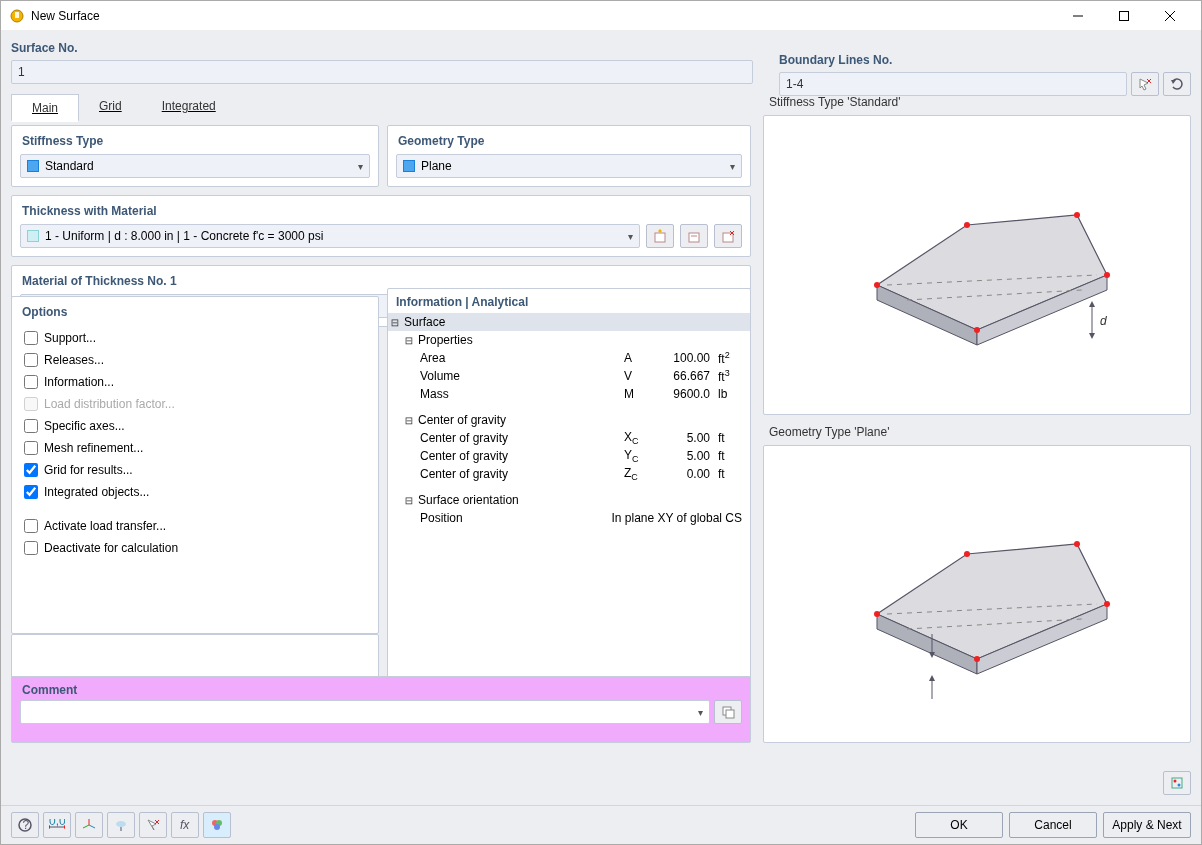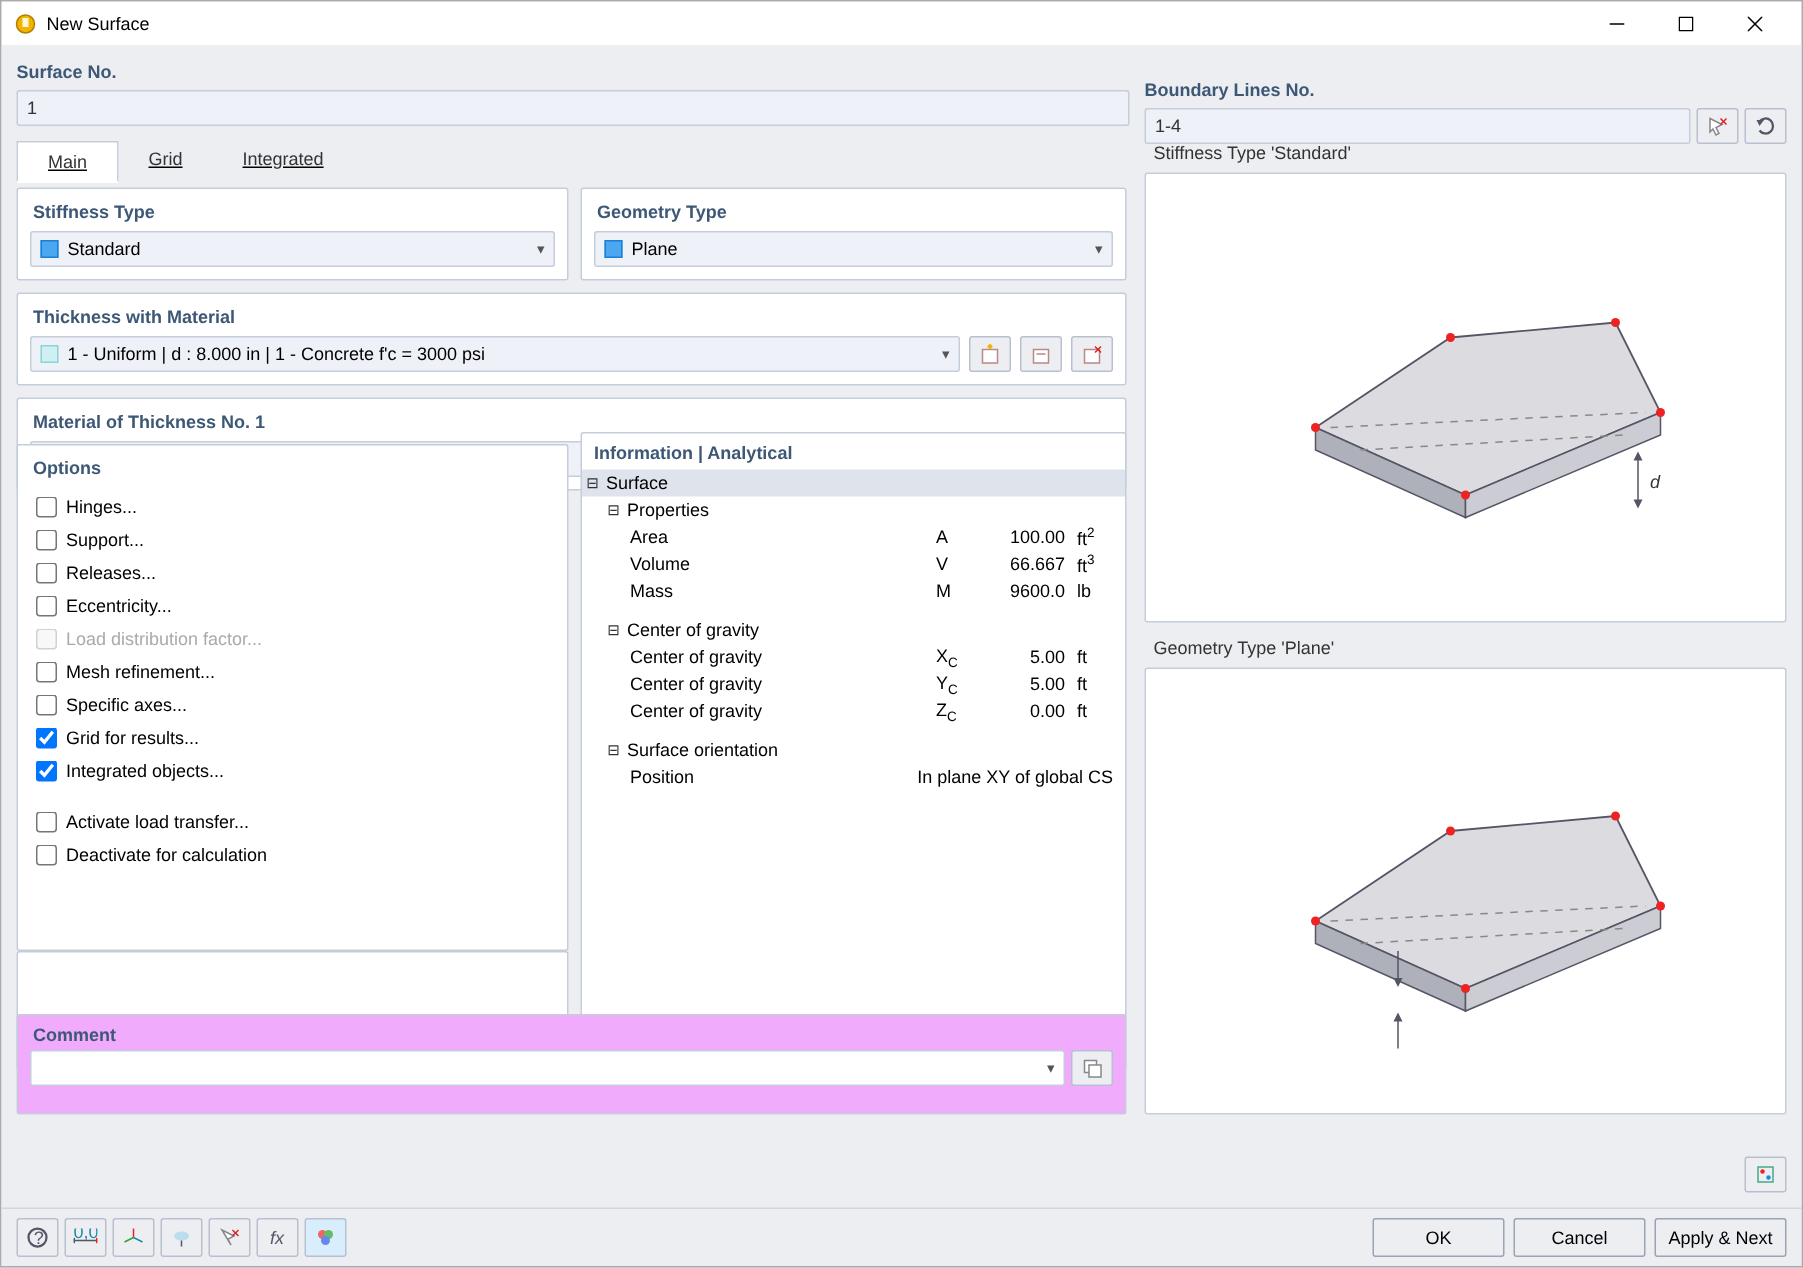--- a/index.html
+++ b/index.html
@@ -12,21 +12,21 @@
 
 .content-area { position: absolute; top: 31px; left: 1px; right: 1px; bottom: 40px; background: #eceef2; }
 
 .top-row { position:absolute; left:10px; right:10px; top:10px; height:55px; display:flex; gap:10px;}
 .field-group { display:flex; flex-direction:column; }
 .field-label { color:#3d5876; font-weight:600; margin-bottom:5px; }
 .field-input { height:24px; background:#eef1f8; border:1px solid #c5cddb; padding:2px 6px; color:#333; border-radius:2px;}
 .top-row .left { flex:1; }
 .top-row .right { width:428px; display:flex; }
 .top-row .right .bcol { display:flex; flex-direction:column; justify-content:flex-end; }
-.top-row .right .bcol.grow { flex:1; }
+.top-row .right .bcol.grow { flex:1;margin-left:16px; }
 .iconbox { width:28px; height:24px; background:#eceef2; border:1px solid #b8c0d0; display:flex; align-items:center; justify-content:center; margin-left:4px; border-radius:2px;}
 
 .main-body { position:absolute; left:10px; top:62px; right:10px; bottom:10px; }
 
 .tab-strip { height:28px; display:flex; gap:0; margin-bottom:4px;text-decoration:underline;}
 .tab { padding:6px 20px 6px 20px; color:#333; background:transparent; cursor:pointer;}
 .tab.active { background:#fff; border-top:1px solid #c5cddb; border-left:1px solid #c5cddb; border-right:1px solid #c5cddb; border-bottom:2px solid #fff; position:relative; top:1px;}
 
 .left-column { position:absolute; left:0; top:32px; width:740px; height:618px; }
 .right-column { position:absolute; right:0; top:0; width:428px; bottom:0; }
@@ -237,45 +237,41 @@
               </svg>
             </div>
         </div>
       </div>
 
       <div class="block" style="margin-top:8px; width:368px; height:338px; position:absolute; top:163px; left:0;">
         <div class="section-title">Options</div>
         <div class="options-list" id="opts">
             <div class="opt-item">
               <input type="checkbox" style="">
-              <span>Hinges...</span>
-            </div>
-            <div class="opt-item">
-              <input type="checkbox" style="">
               <span>Support...</span>
             </div>
             <div class="opt-item">
               <input type="checkbox" style="">
               <span>Releases...</span>
             </div>
             <div class="opt-item">
               <input type="checkbox" style="">
-              <span>Eccentricity...</span>
+              <span>Information...</span>
             </div>
             <div class="opt-item disabled">
               <input type="checkbox" disabled="" style="">
               <span>Load distribution factor...</span>
             </div>
             <div class="opt-item">
               <input type="checkbox" style="">
+              <span>Specific axes...</span>
+            </div>
+            <div class="opt-item">
+              <input type="checkbox" style="">
               <span>Mesh refinement...</span>
-            </div>
-            <div class="opt-item">
-              <input type="checkbox" style="">
-              <span>Specific axes...</span>
             </div>
             <div class="opt-item">
               <input type="checkbox" checked="" style="">
               <span>Grid for results...</span>
             </div>
             <div class="opt-item">
               <input type="checkbox" checked="" style="">
               <span>Integrated objects...</span>
             </div>
             <div class="opt-gap"></div>

